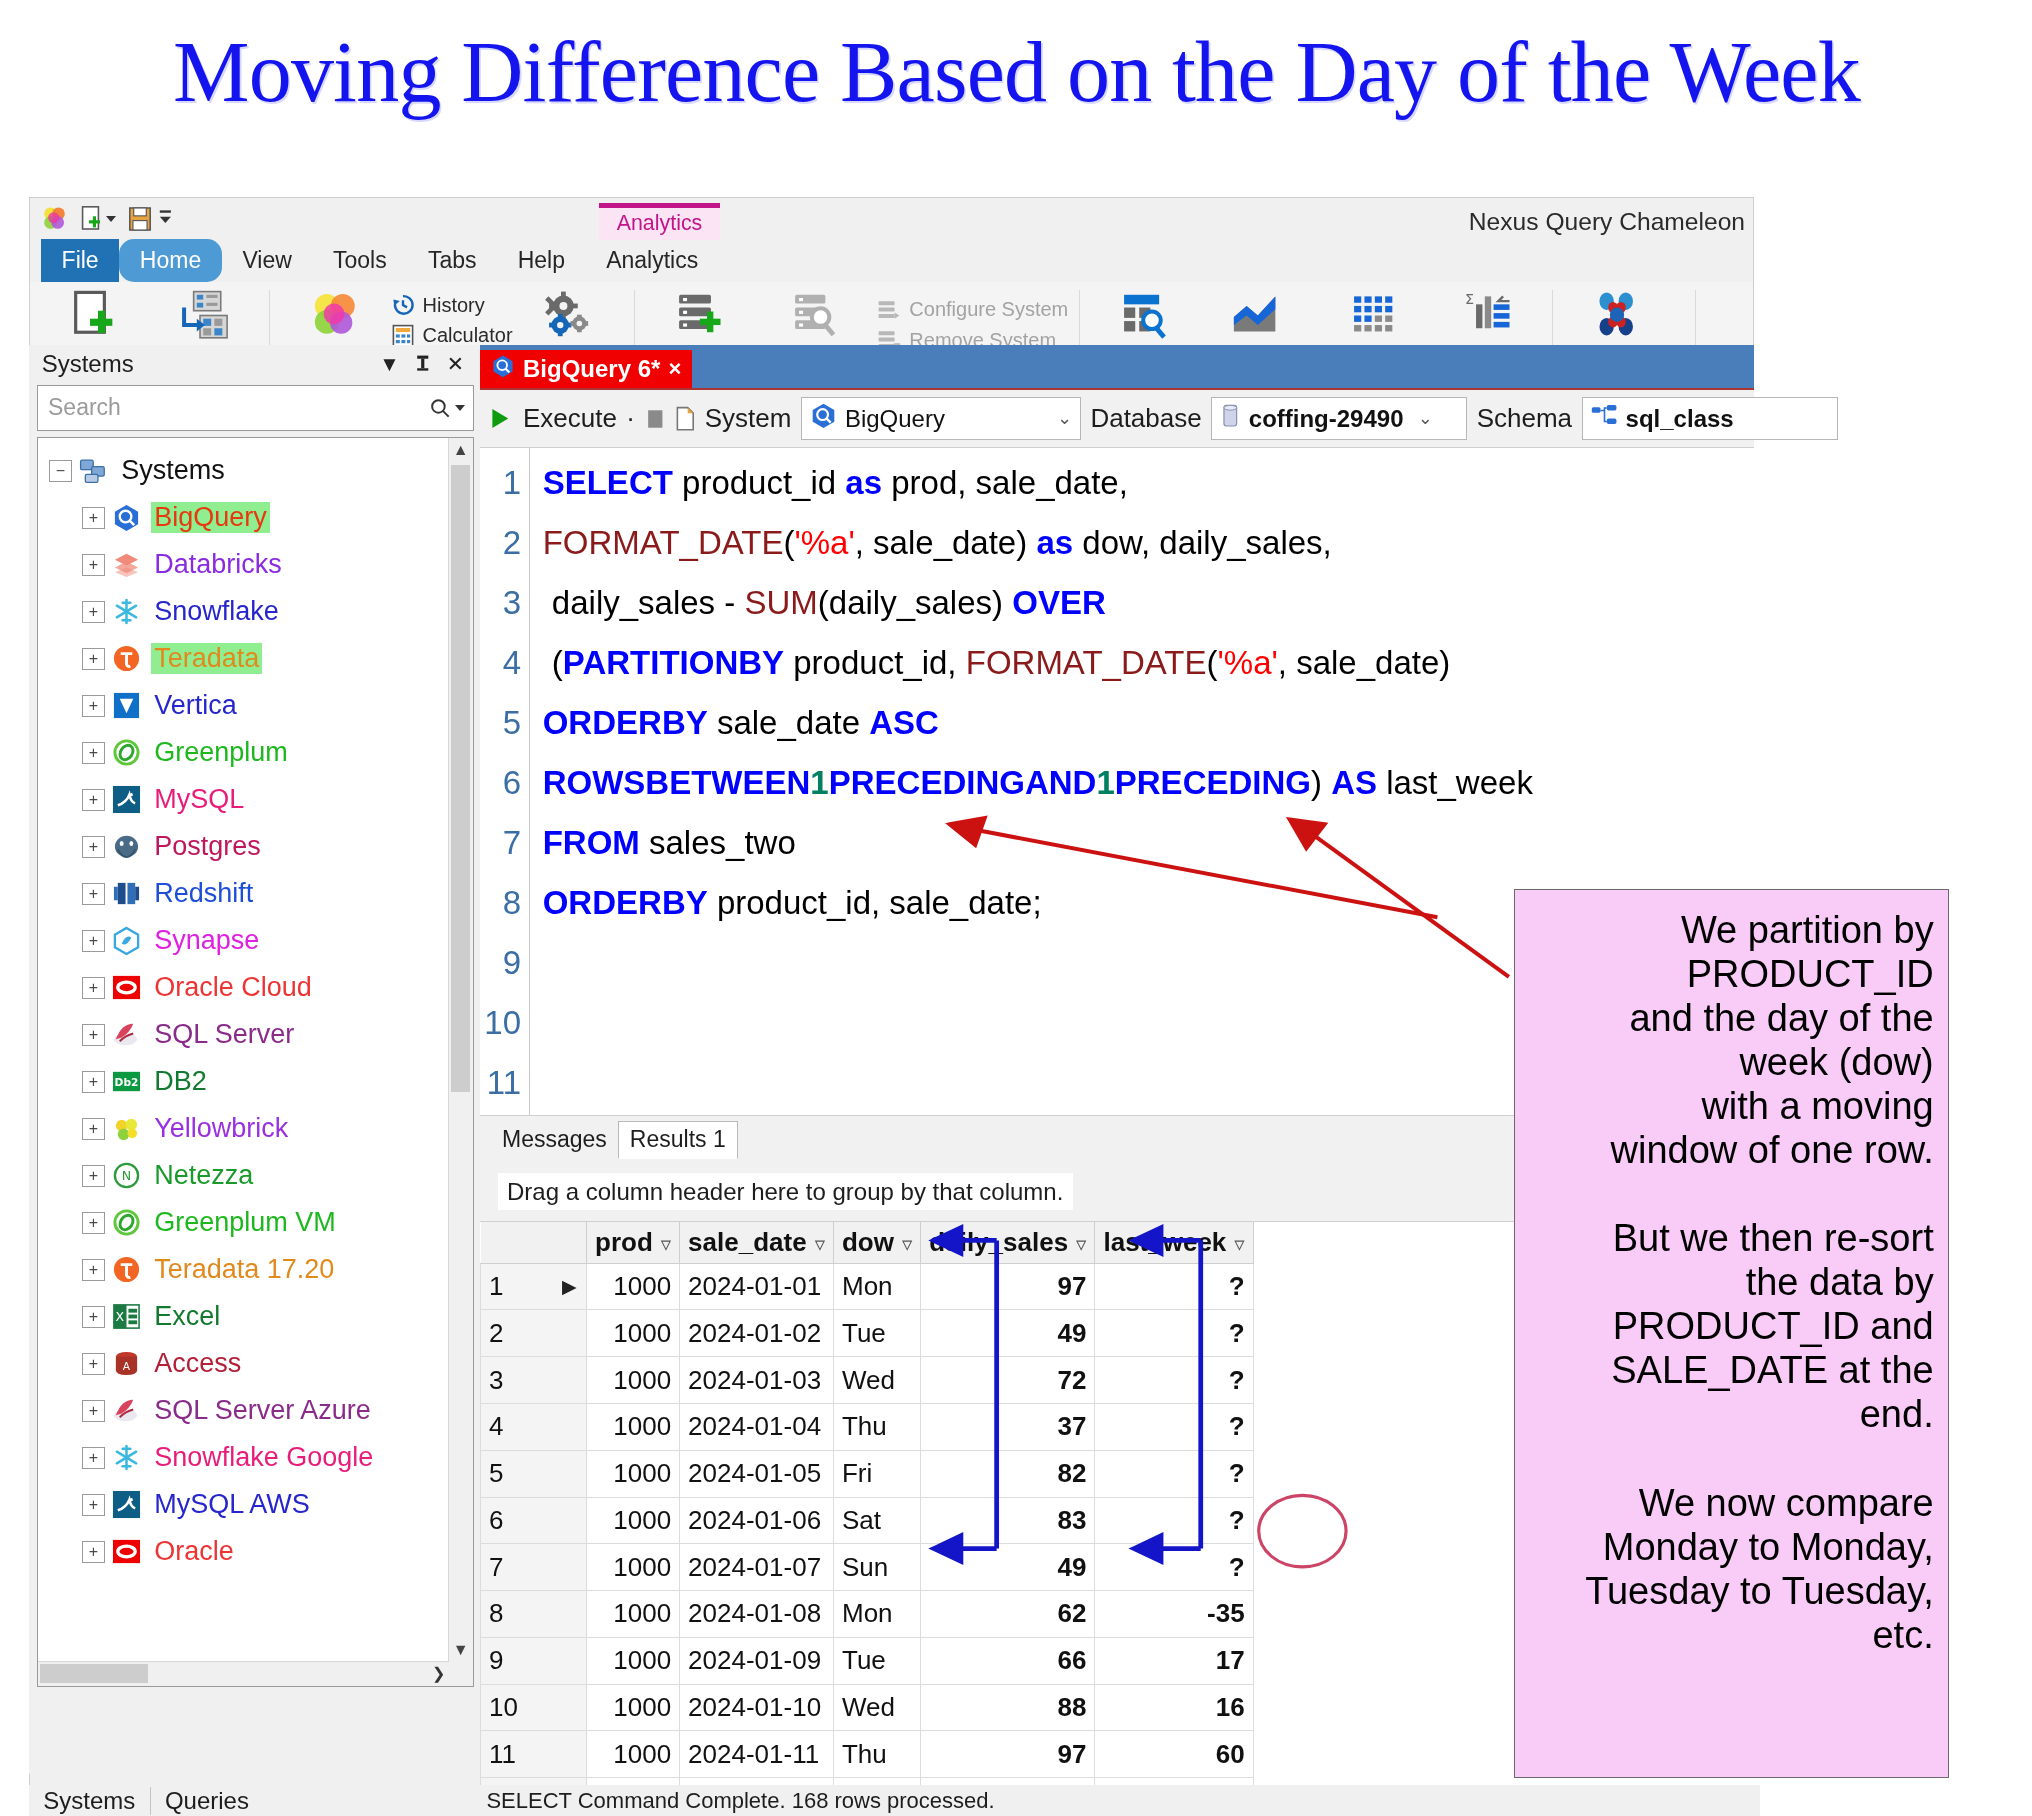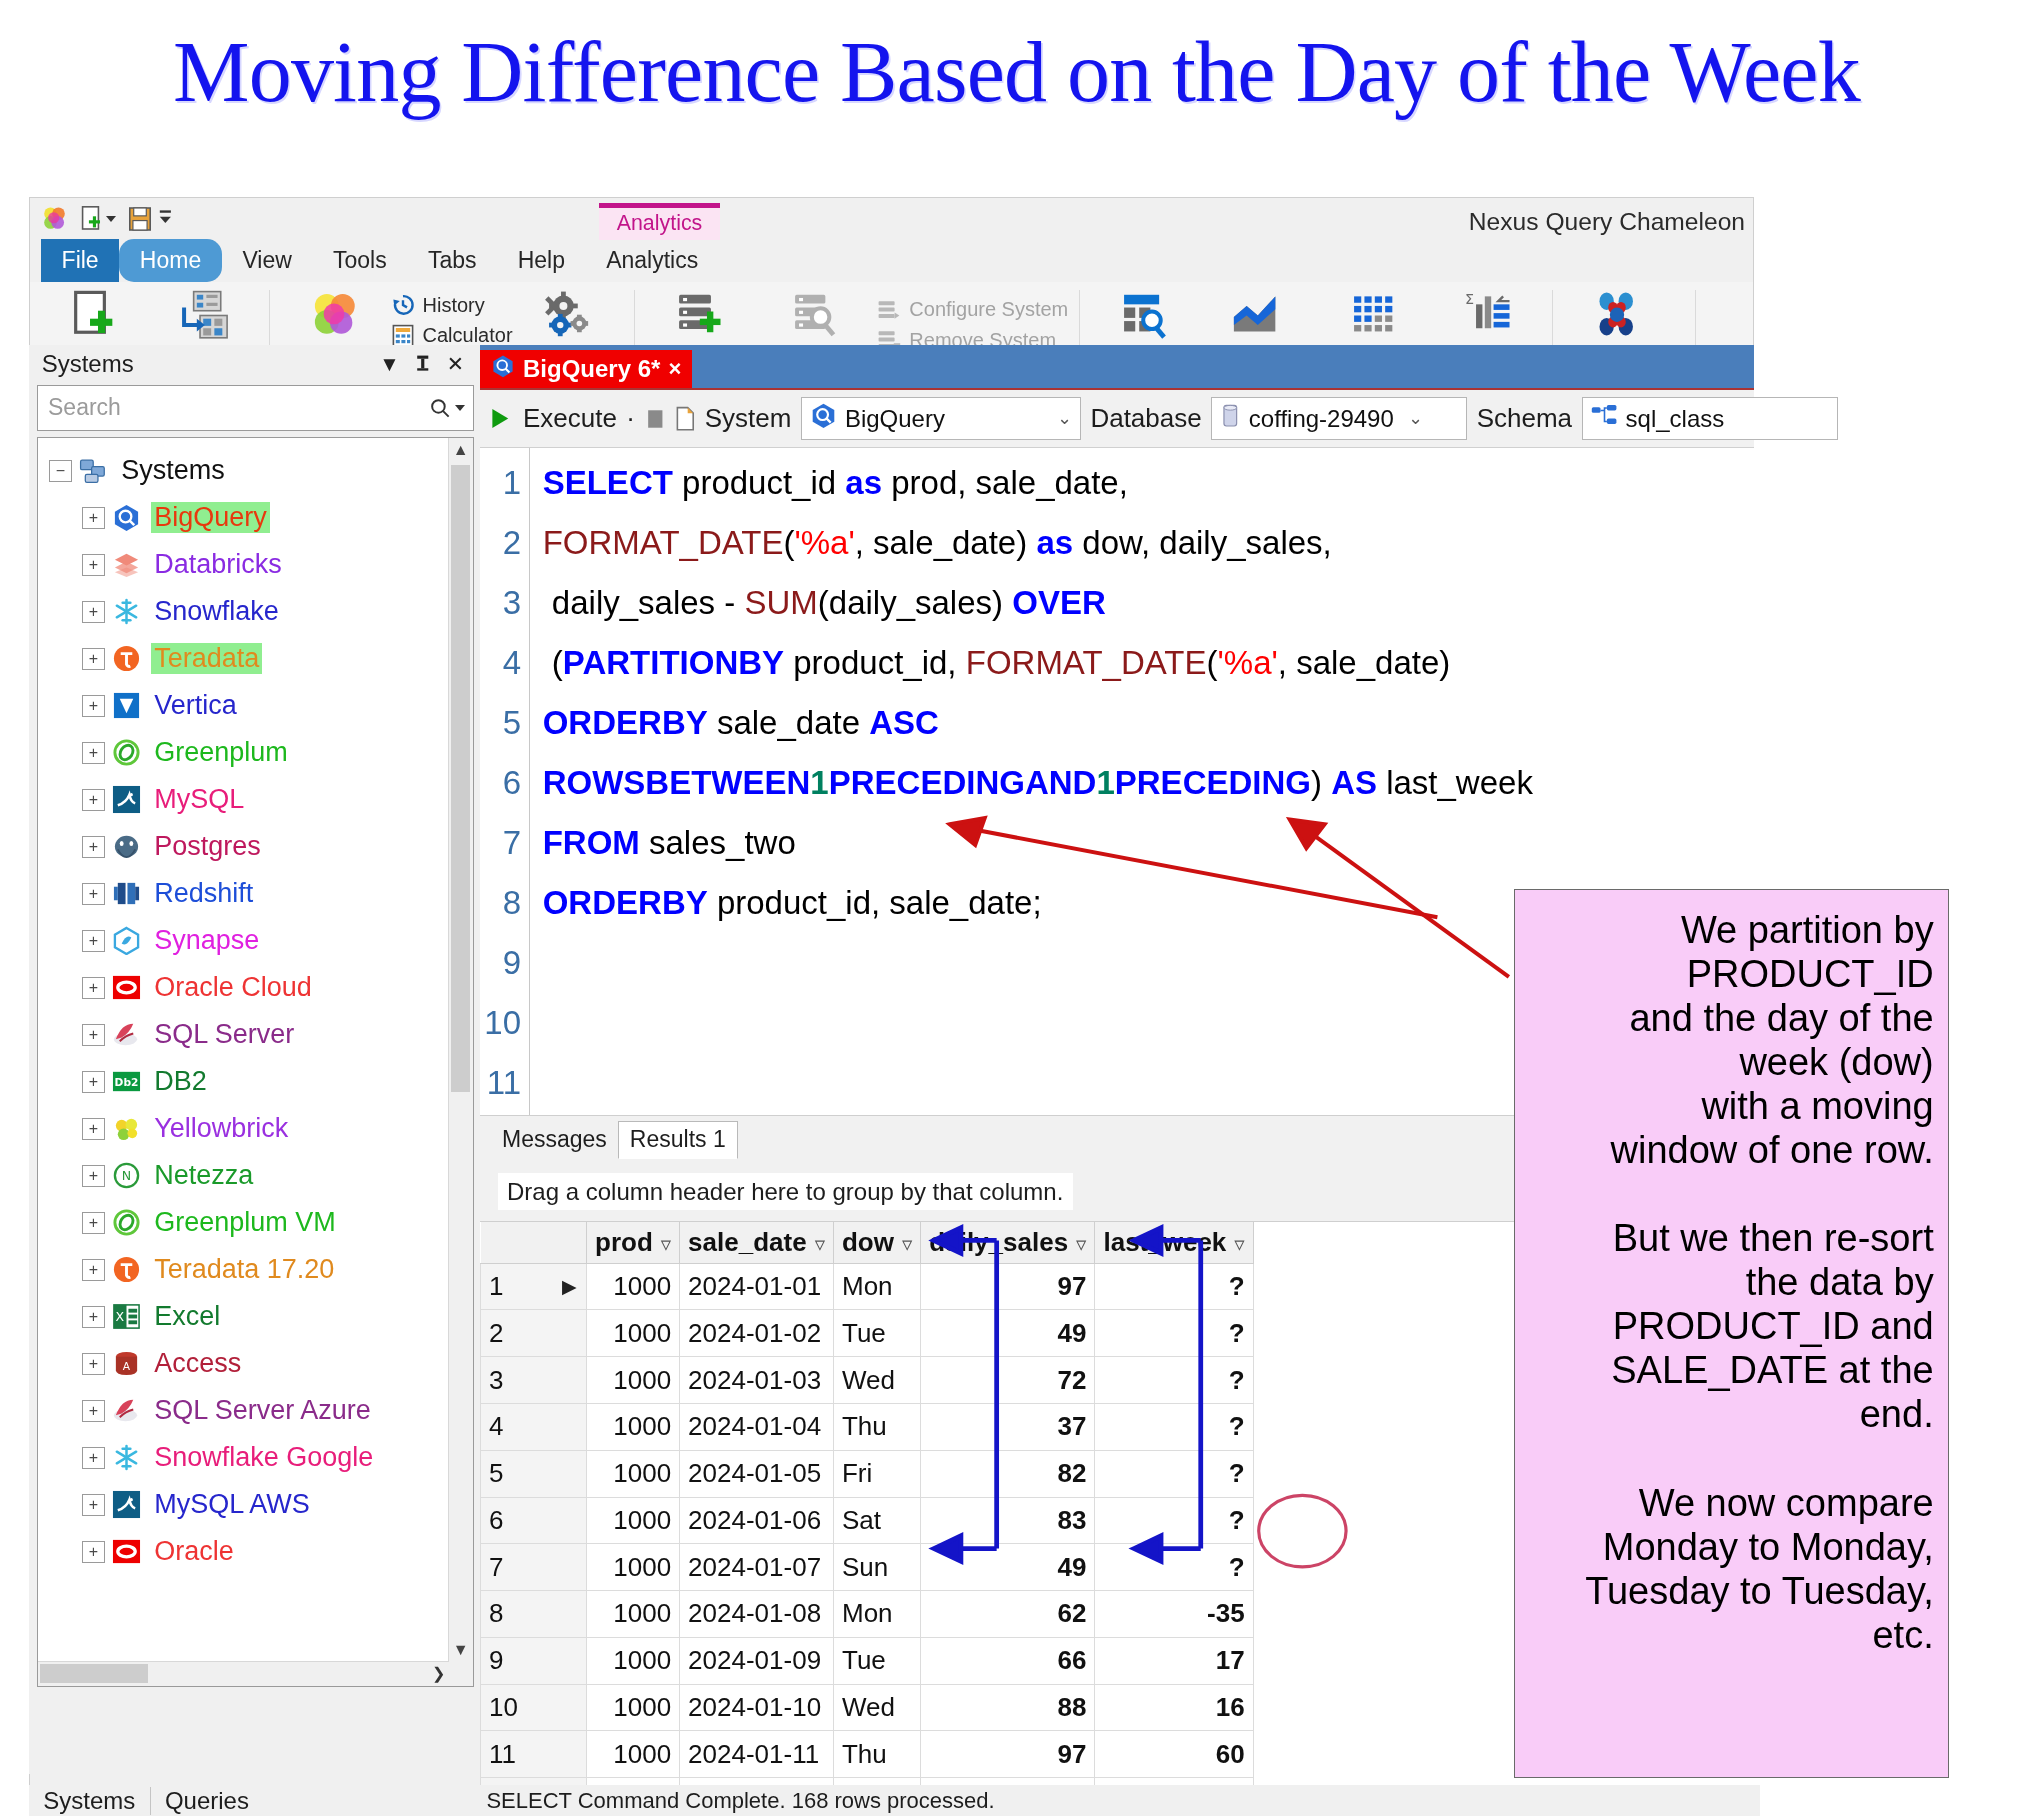--- a/index.html
+++ b/index.html
@@ -80,21 +80,21 @@
   .dock-tab:last-child{border-right:0;}
   
   #query-area{position:absolute;left:480px;top:345px;width:1274px;height:1472px;background:#fff;}
   #tabstrip{height:43px;background:#4a7ebb;display:flex;align-items:flex-end;border-bottom:2.4px solid #a33;}
   .qtab{background:#f00000;color:#fff;height:38px;display:flex;align-items:center;gap:8px;padding:0 11px;font-size:24px;font-weight:bold;cursor:default;}
   .qtab .x{font-weight:bold;font-size:22px;}
   #qtoolbar{height:57px;background:#f1f1f1;border-bottom:0.8px solid #d0d0d0;display:flex;align-items:center;gap:9.5px;padding:0 6.4px;}
   .tb-txt{font-size:26px;color:#1d1d1d;white-space:nowrap;}
   .combo{height:41px;border:0.8px solid #b6b6b6;background:#fff;display:flex;align-items:center;gap:8px;padding:0 8px;font-size:24px;color:#111;}
   .combo .cv{white-space:nowrap;}
-  .combo .cb{font-weight:normal;}
+  .combo .cb{font-weight:bold;}
   .combo .chev{color:#555;font-size:17.5px;margin-left:6.4px;}
   #editor{height:667px;background:#fff;display:flex;position:relative;overflow:hidden;}
   #gutter{width:49px;background:#fff;border-right:0.8px solid #c8c8c8;padding-top:4.8px;}
   .gl{height:60px;display:flex;align-items:center;justify-content:flex-end;padding-right:8px;font-size:33px;color:#3a6ea5;}
   #code{flex:1;padding:4.8px 0 0 12.7px;}
   .cl{height:60px;display:flex;align-items:center;font-size:33px;color:#000;white-space:pre;}
   .kw{color:#0000ff;font-weight:bold;}
   .fn{color:#8b1a1a;text-align:center;}
   .str{color:#ff0000;}
   .num{color:#008060;font-weight:bold;}

